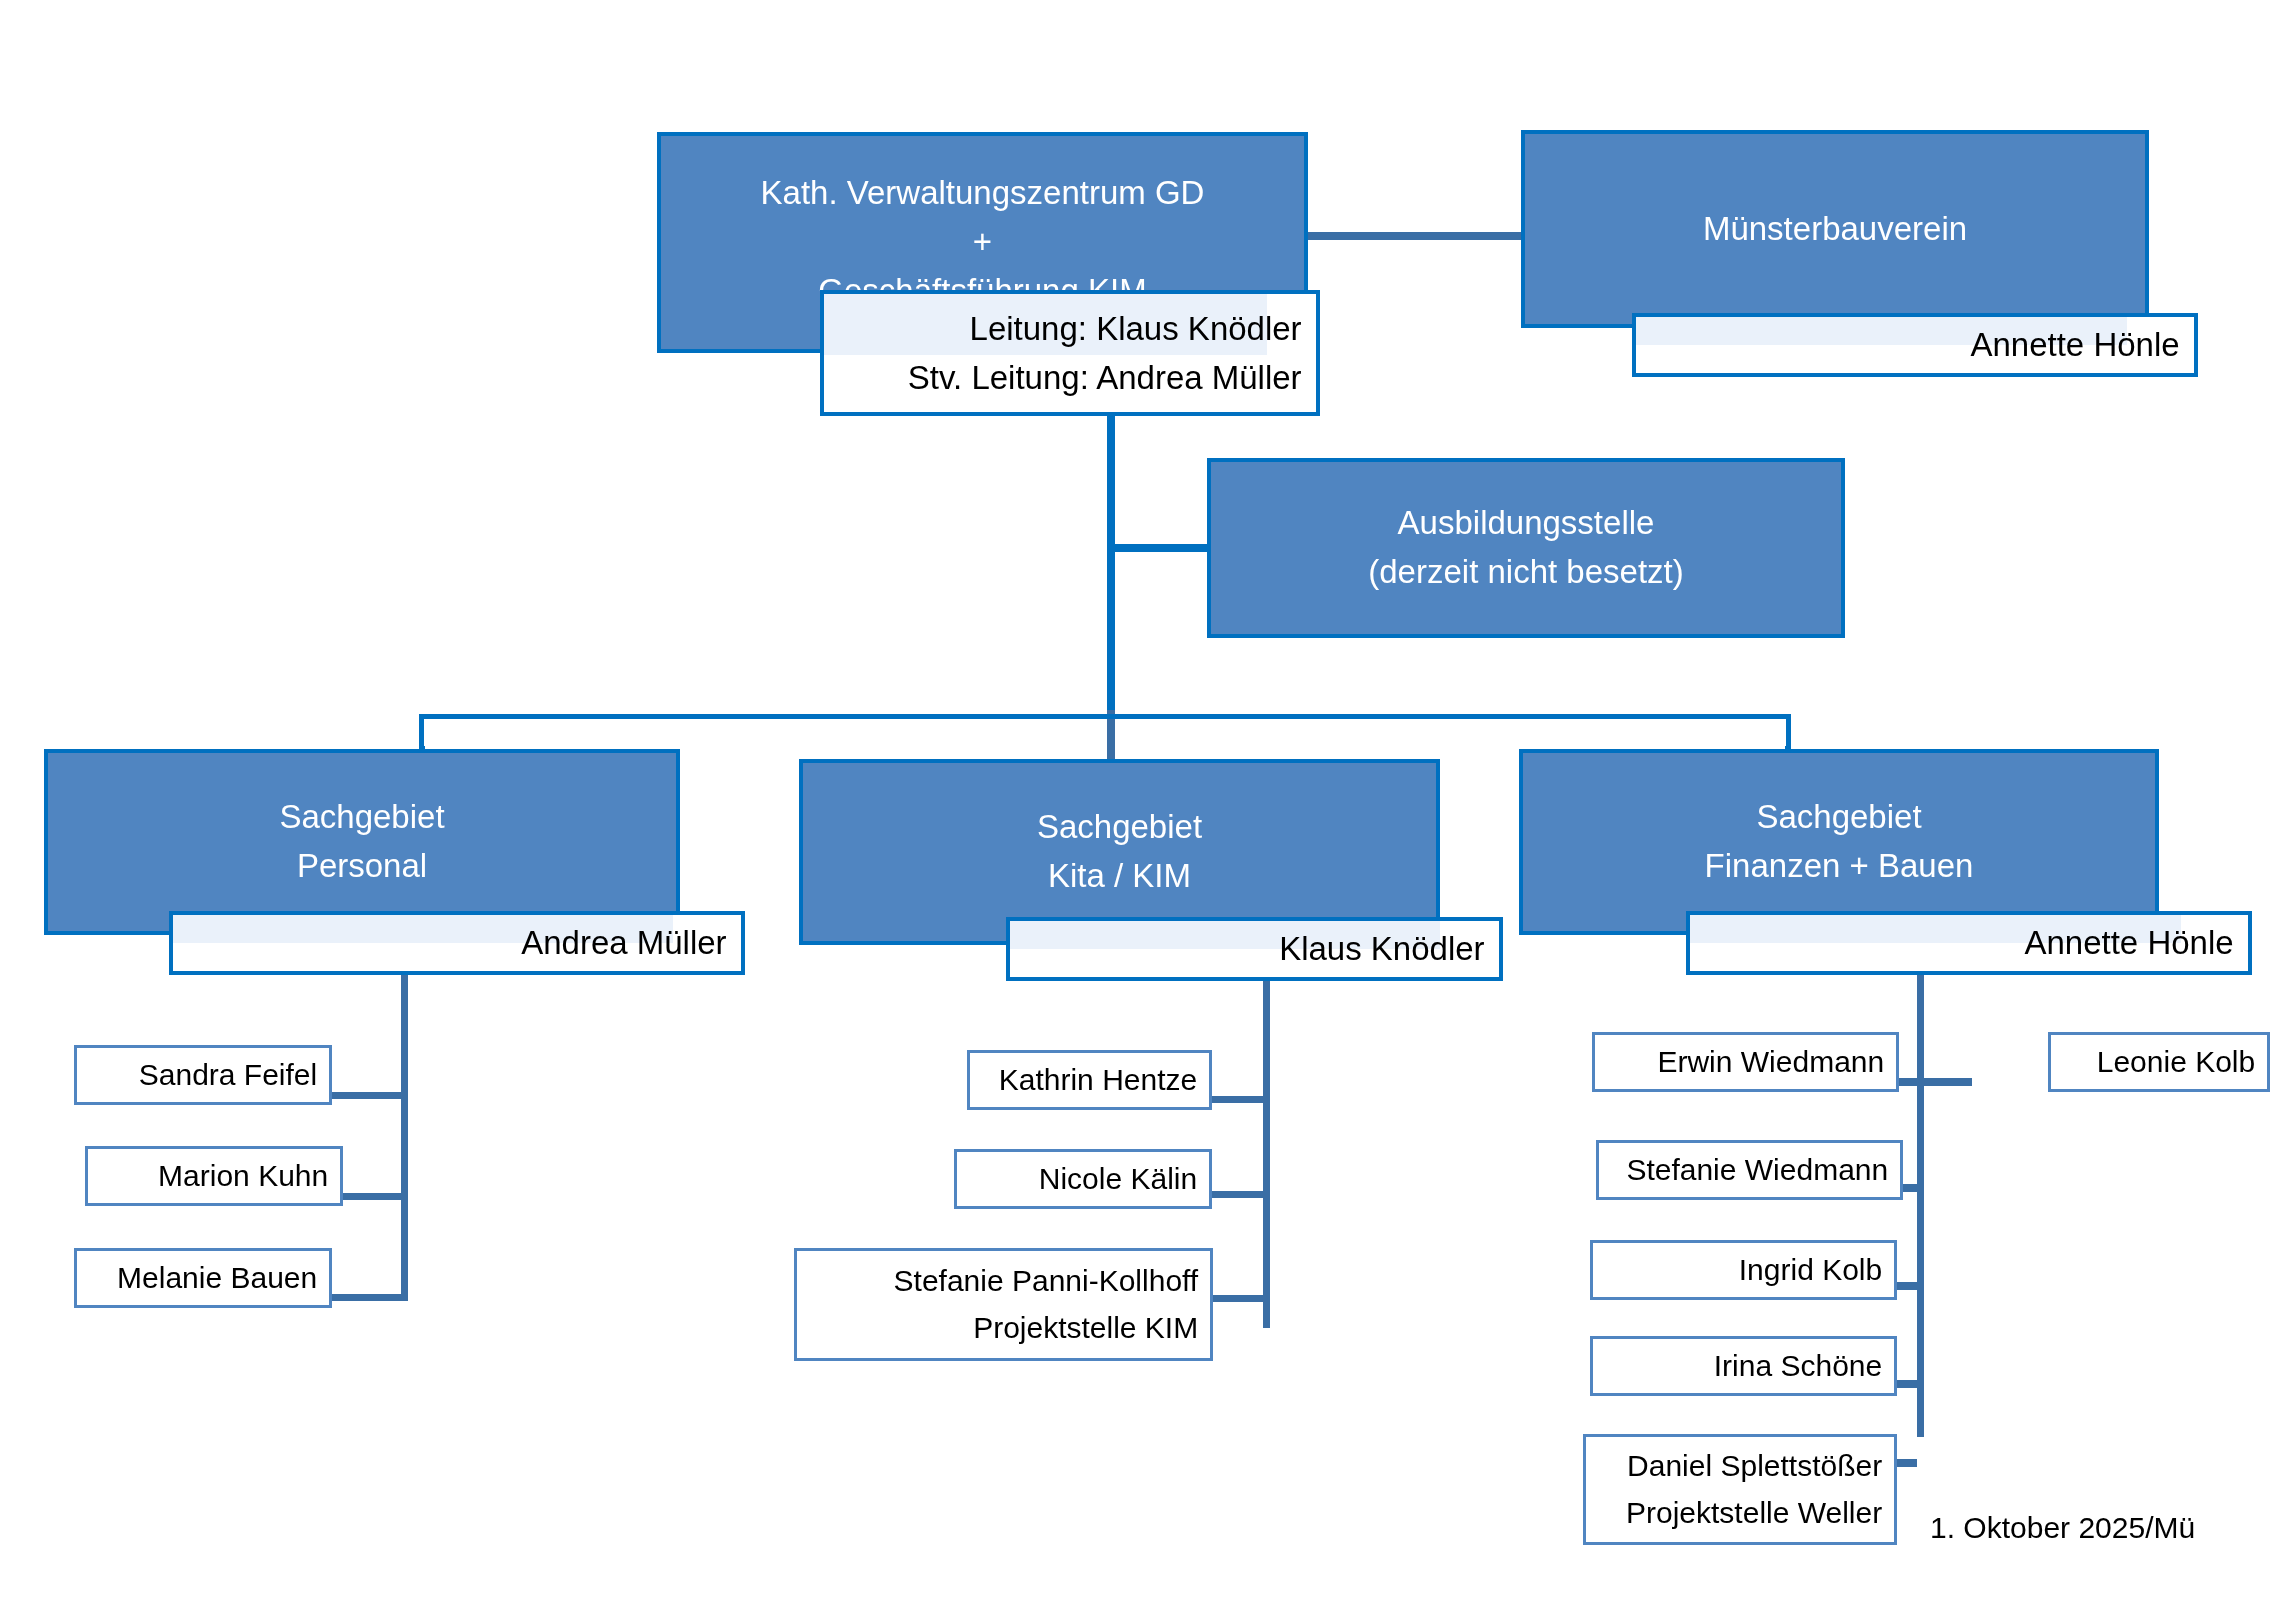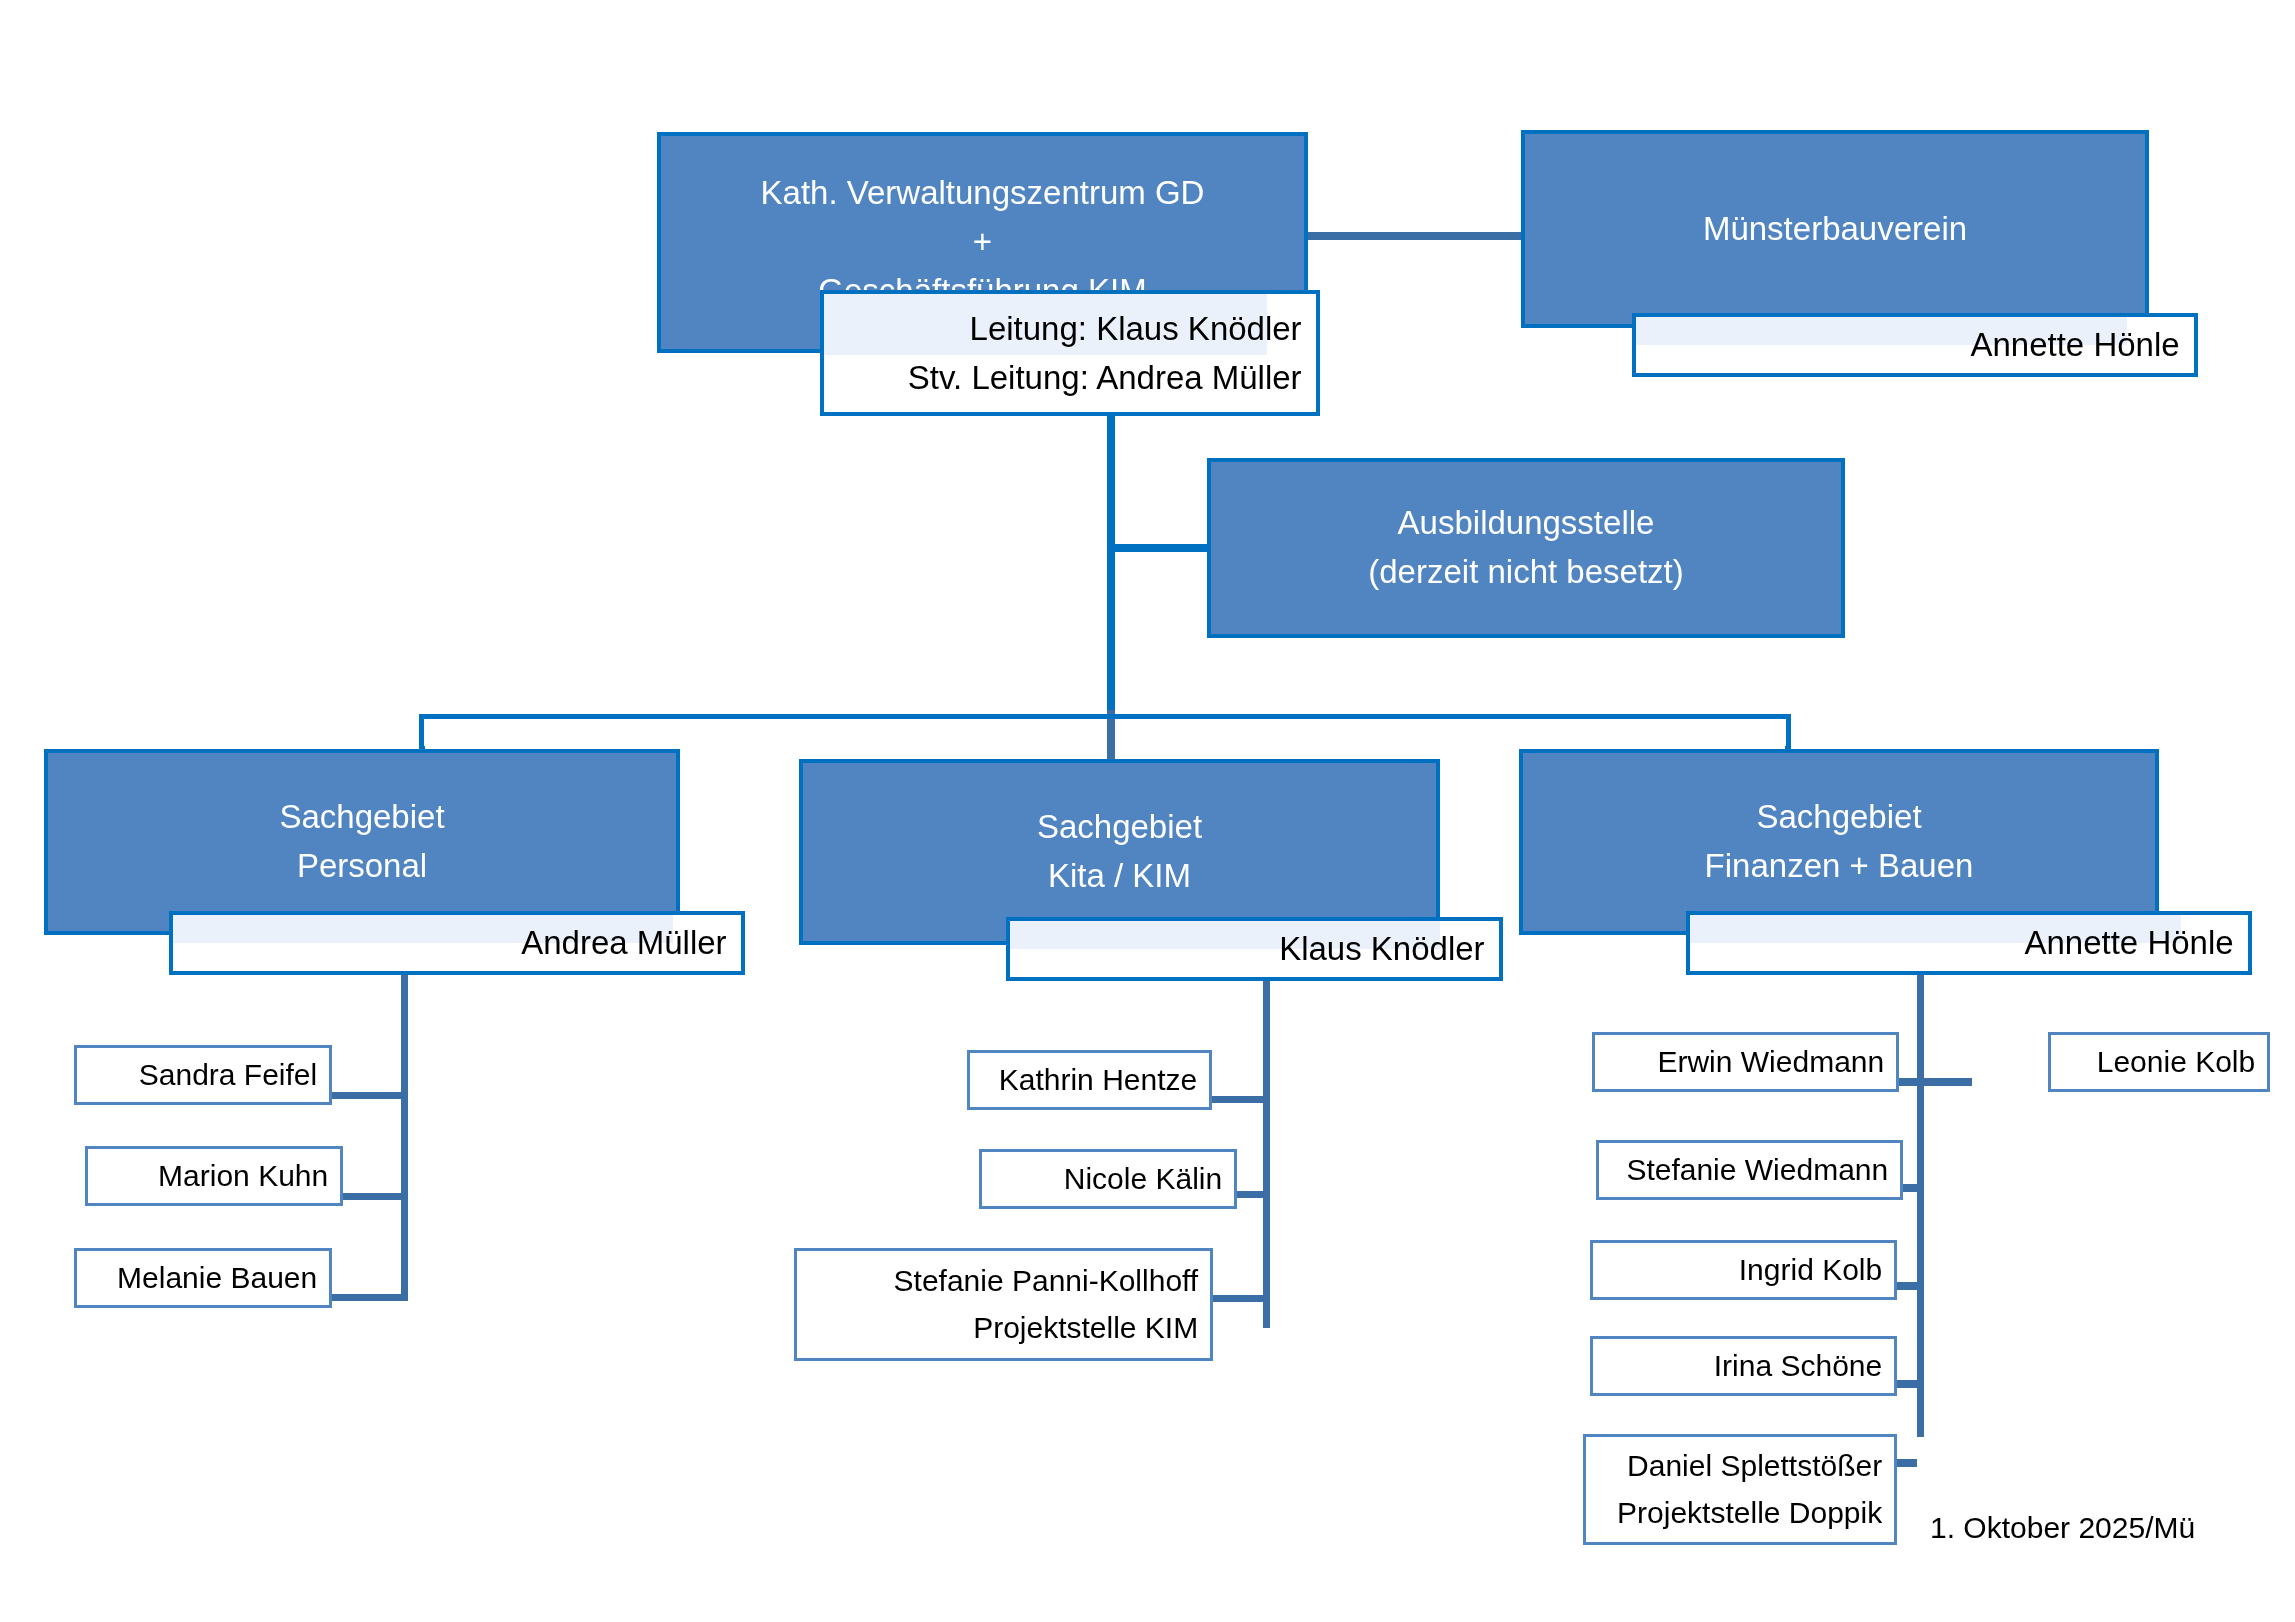--- a/index.html
+++ b/index.html
@@ -124,21 +124,21 @@
   </div>
 
   <div class="conn" style="left:1263px;top:981px;width:6.5px;height:347px;"></div>
   <div class="conn" style="left:1198px;top:1096px;width:71px;height:6.5px;"></div>
   <div class="conn" style="left:1198px;top:1191px;width:71px;height:6.5px;"></div>
   <div class="conn" style="left:1198px;top:1295px;width:71px;height:6.5px;"></div>
 
   <div class="box staff" style="left:967px;top:1050px;width:245px;height:60px;">
     <span class="txt">Kathrin Hentze</span>
   </div>
-  <div class="box staff" style="left:954px;top:1149px;width:258px;height:60px;margin-left:25px;">
+  <div class="box staff" style="left:954px;top:1149px;width:258px;height:60px;">
     <span class="txt">Nicole Kälin</span>
   </div>
   <div class="box staff two-line" style="left:794px;top:1248px;width:419px;height:113px;flex-direction:column;justify-content:center;align-items:flex-end;">
     <span class="txt">Stefanie Panni-Kollhoff</span>
     <span class="txt">Projektstelle KIM</span>
   </div>
 
   <div class="box unit" style="left:1519px;top:749px;width:640px;height:186px;flex-direction:column;justify-content:center;z-index:2;">
     <div>Sachgebiet</div>
     <div>Finanzen + Bauen</div>
@@ -168,19 +168,19 @@
     <span class="txt">Stefanie Wiedmann</span>
   </div>
   <div class="box staff" style="left:1590px;top:1240px;width:307px;height:60px;">
     <span class="txt">Ingrid Kolb</span>
   </div>
   <div class="box staff" style="left:1590px;top:1336px;width:307px;height:60px;padding-left:10px;">
     <span class="txt">Irina Schöne</span>
   </div>
   <div class="box staff two-line" style="left:1583px;top:1434px;width:314px;height:111px;flex-direction:column;justify-content:center;align-items:flex-end;">
     <span class="txt">Daniel Splettstößer</span>
-    <span class="txt">Projektstelle Doppik</span>
+    <span class="txt">Projektstelle Weller</span>
   </div>
 
   <div class="stamp" style="left:1930px;top:1511px;">1. Oktober 2025/Mü</div>
 
 </div>
 
 
 </body></html>

